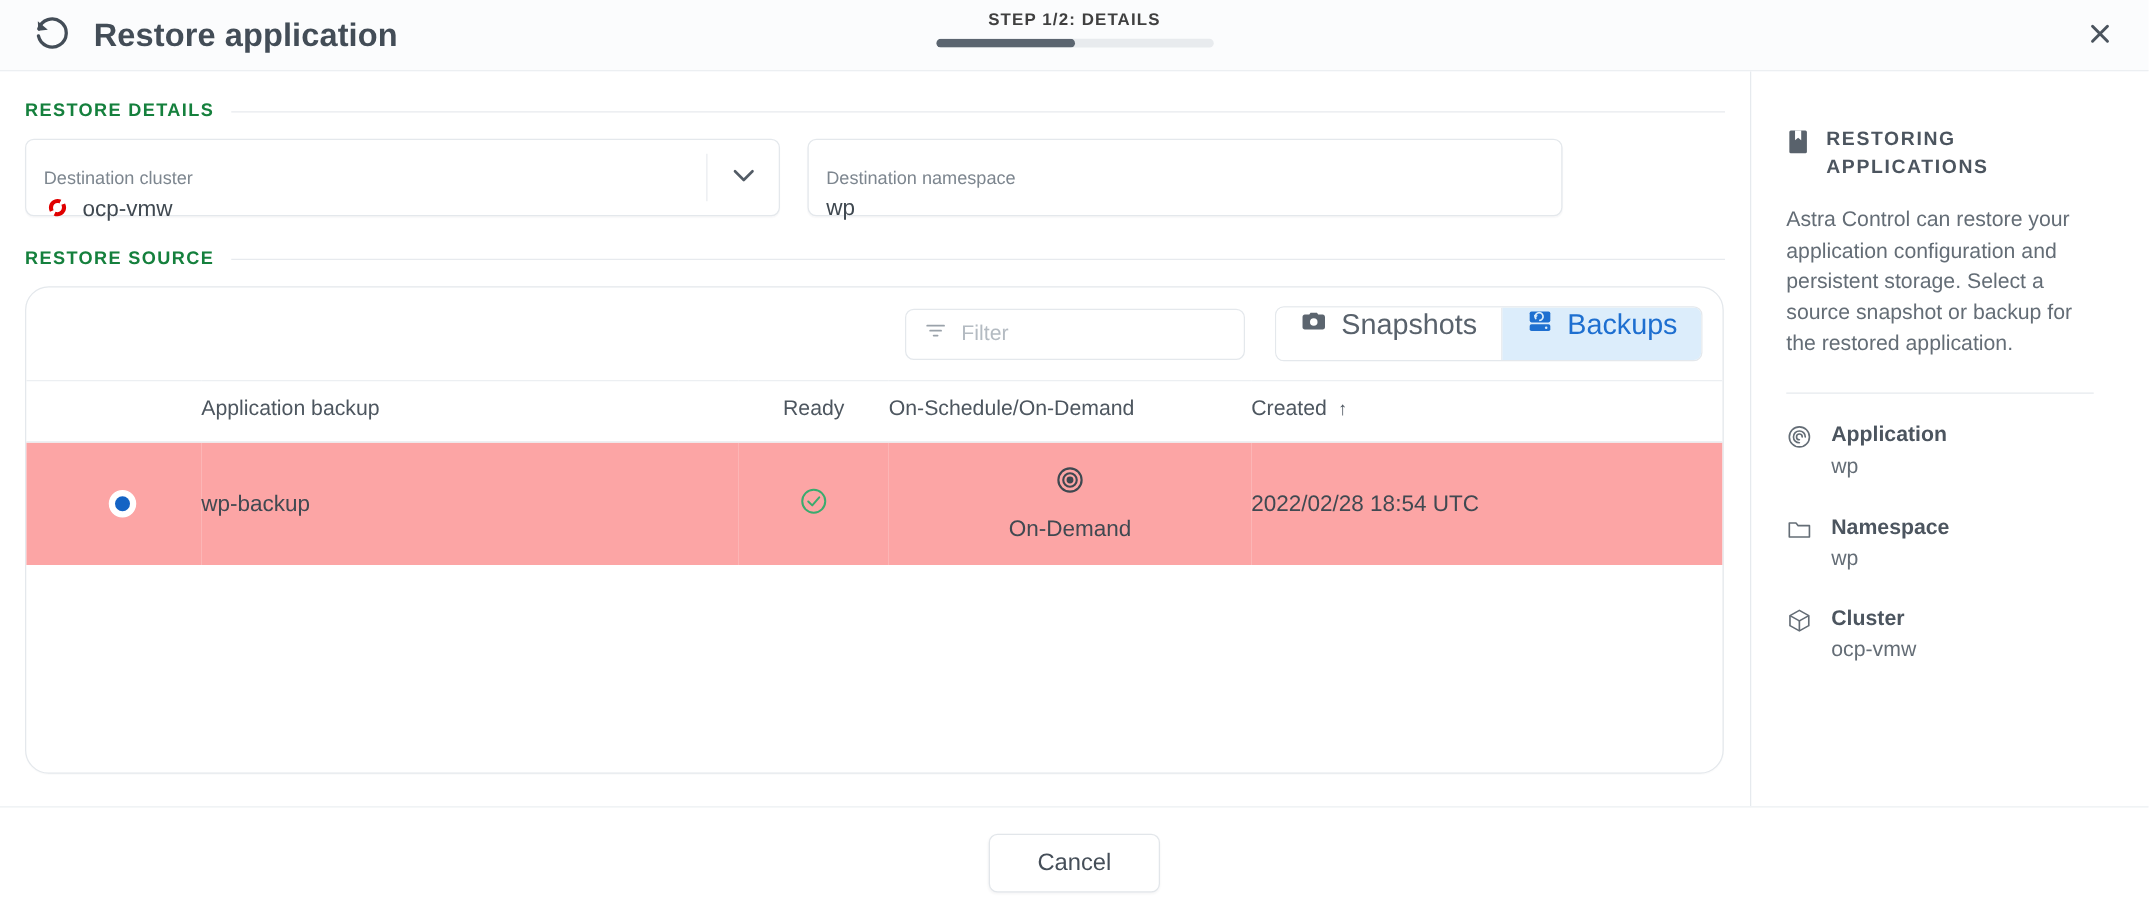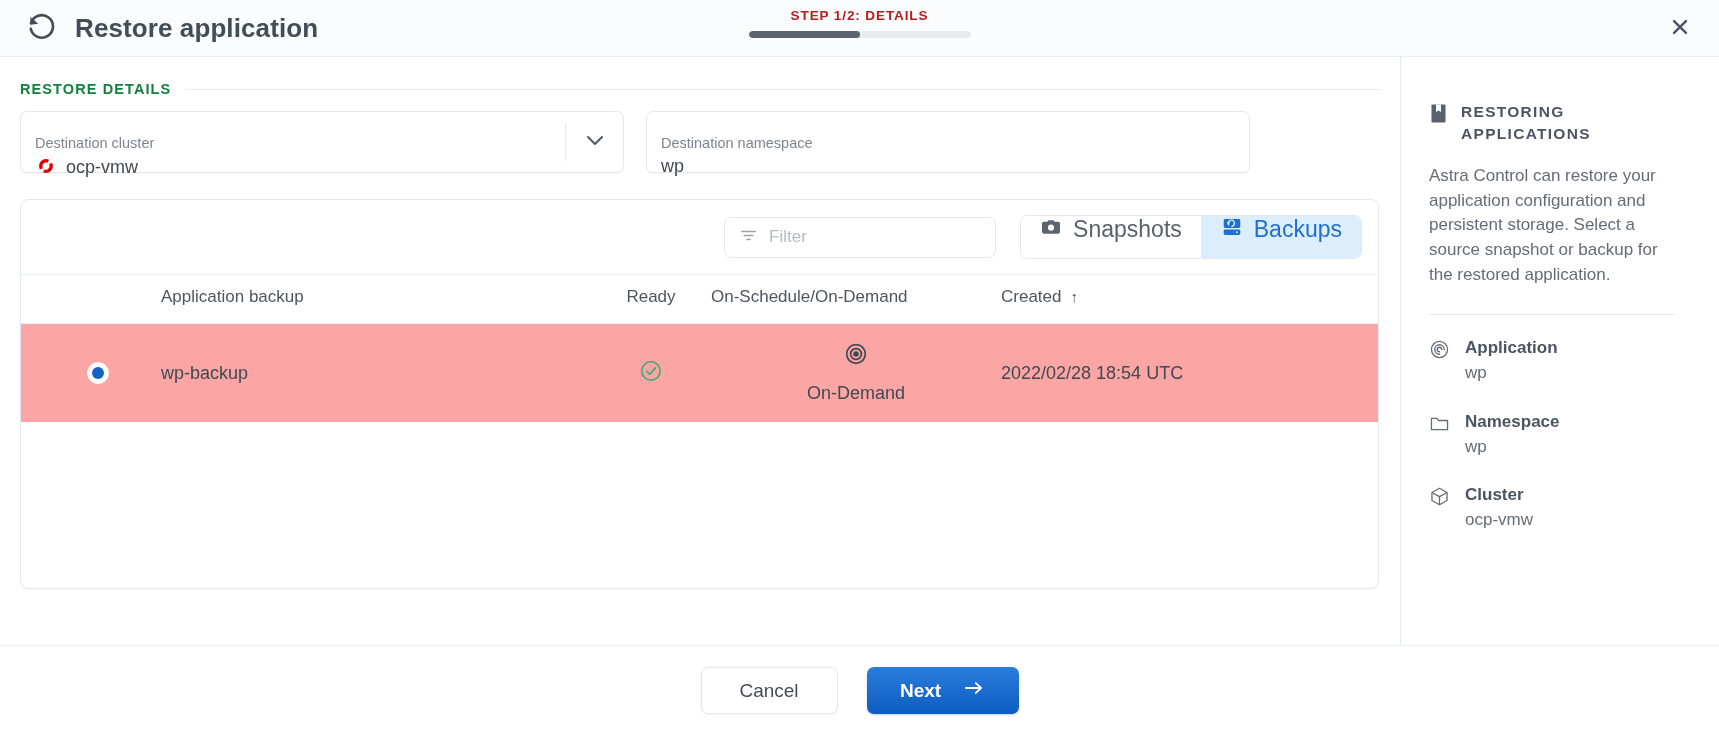--- a/index.html
+++ b/index.html
@@ -29,21 +29,21 @@
   .hdr-title {
     font-size: 26px; font-weight: bold; color: #434d57; letter-spacing: .1px;
     white-space: nowrap;
   }
 
   .step-wrap {
     position: absolute; left: 50%; transform: translateX(-50%);
     top: 8px; display: flex; flex-direction: column; align-items: center; gap: 8px;
   }
   .step-label {
-    font-size: 13.5px; font-weight: bold; letter-spacing: .9px; color: #b91c1c;
+    font-size: 13.5px; font-weight: bold; letter-spacing: .9px; color: #404040;
     white-space: nowrap;
   }
   .step-bar {
     width: 222px; height: 7px; border-radius: 4px; background: #e8ebee; overflow: hidden;
   }
   .step-bar-fill { height: 100%; background: #5b6570; border-radius: 4px; }
 
   .close-btn {
     position: absolute; right: 22px; top: 50%; transform: translateY(-50%);
     width: 34px; height: 34px; display: flex; align-items: center; justify-content: center;
@@ -85,21 +85,21 @@
   }
   .ocp-logo { width: 22px; height: 22px; flex: 0 0 22px; }
   .field-caret {
     position: absolute; right: 0; top: 11px; bottom: 11px;
     width: 58px; border-left: 1px solid #e9ecef;
     display: flex; align-items: center; justify-content: center; color: #535c66; cursor: pointer;
   }
 
   
   .panel {
-    border: 1px solid #e4e8ec; border-radius: 8px; background: #fff;
+    border: 1px solid #e4e8ec; border-radius: 19px; background: #fff;
     margin-right: 1px;
     height: 390px; display: flex; flex-direction: column; overflow: hidden;
     box-shadow: 0 1px 1px rgba(30,40,60,.02);
   }
   .panel-toolbar {
     height: 74px; flex: 0 0 74px;
     display: flex; align-items: center; justify-content: flex-end;
     padding: 0 16px; gap: 24px;
   }
   .filter-box {
@@ -258,20 +258,24 @@
         </div>
 
         <div class="field namespace">
           <div class="field-label">Destination namespace</div>
           <div class="field-value">
             <span>wp</span>
           </div>
         </div>
       </div>
 
+      <div class="section-head">
+        <span class="txt">RESTORE SOURCE</span>
+        <span class="rule"></span>
+      </div>
 
       <div class="panel">
 
         <div class="panel-toolbar">
 
           <div class="filter-box">
             <span>
               <svg width="19" height="19" viewBox="0 0 24 24" fill="none" stroke="#9aa2aa" stroke-width="1.8" stroke-linecap="round">
                 <line x1="3.5" y1="7" x2="20.5" y2="7"></line>
                 <line x1="6.5" y1="12" x2="17.5" y2="12"></line>
@@ -406,23 +410,14 @@
         <span>
           <span class="slabel" style="display:block">Cluster</span>
           <span class="svalue" style="display:block">ocp-vmw</span>
         </span>
       </div>
     </div>
   </div>
 
   <div class="footer">
     <button class="btn-cancel">Cancel</button>
-    <button class="btn-next">
-      <span>Next</span>
-      <span>
-        <svg width="22" height="18" viewBox="0 0 24 20" fill="none" stroke="currentColor" stroke-width="2.1" stroke-linecap="round" stroke-linejoin="round">
-          <line x1="3" y1="10" x2="19.5" y2="10"></line>
-          <polyline points="14,4.6 19.8,10 14,15.4"></polyline>
-        </svg>
-      </span>
-    </button>
   </div>
 </div>
 
 </body></html>

